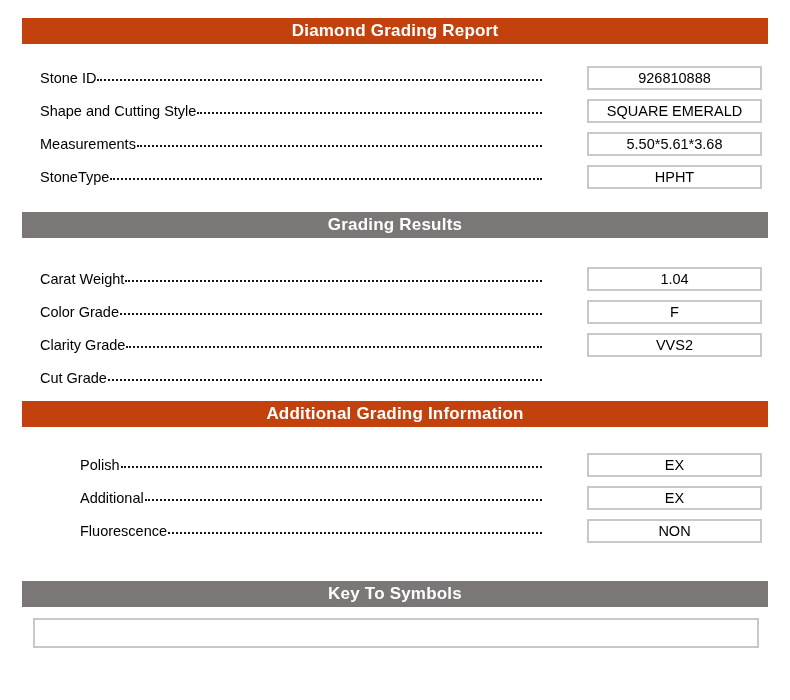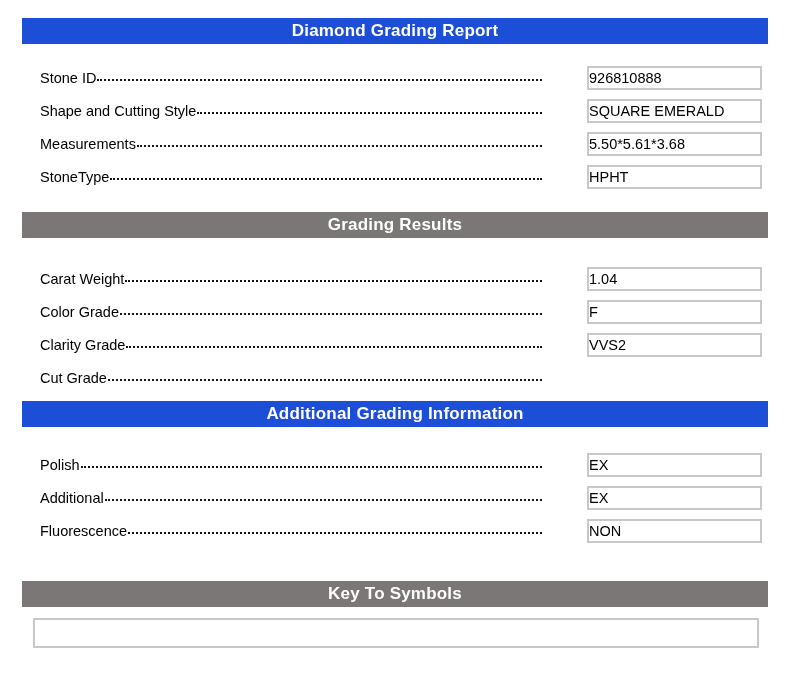--- a/index.html
+++ b/index.html
@@ -17,33 +17,33 @@
   .bar {
     height: 26px;
     margin: 0 22px;
     line-height: 26px;
     text-align: center;
     color: #ffffff;
     font-size: 17px;
     font-weight: bold;
     letter-spacing: 0.2px;
   }
-  .bar.navy { background: #1d4ed8; }
+  .bar.navy { background: #c2410c; }
   .bar.gray { background: #7a7776; }
   .bar.b1 { margin-top: 18px; }
   .bar.b2 { margin-top: 23px; }
   .bar.b3 { margin-top: 11px; }
   .bar.b4 { margin-top: 38px; }
 
   .rows {
     padding: 0 28px 0 40px;
   }
   .rows.s1 { padding-top: 22px; }
   .rows.s2 { padding-top: 29px; }
-  .rows.s3 { padding-top: 26px; }
+  .rows.s3 { padding-top: 26px; margin-left: 40px; }
 
   .row {
     display: flex;
     align-items: center;
     height: 24px;
     margin-bottom: 9px;
   }
   .label-area {
     flex: 1;
     display: flex;
@@ -64,20 +64,21 @@
     border-bottom: 2px dotted #141414;
   }
   .value-box {
     width: 175px;
     height: 24px;
     box-sizing: border-box;
     border: 2px solid #c8c8c8;
     background: #ffffff;
     display: flex;
     align-items: center;
+    justify-content: center;
     font-size: 14.5px;
   }
   .value-box.invisible { visibility: hidden; }
 
   .key-box {
     margin: 11px 31px 0 33px;
     height: 30px;
     box-sizing: border-box;
     border: 2px solid #c8c8c8;
     background: #ffffff;

